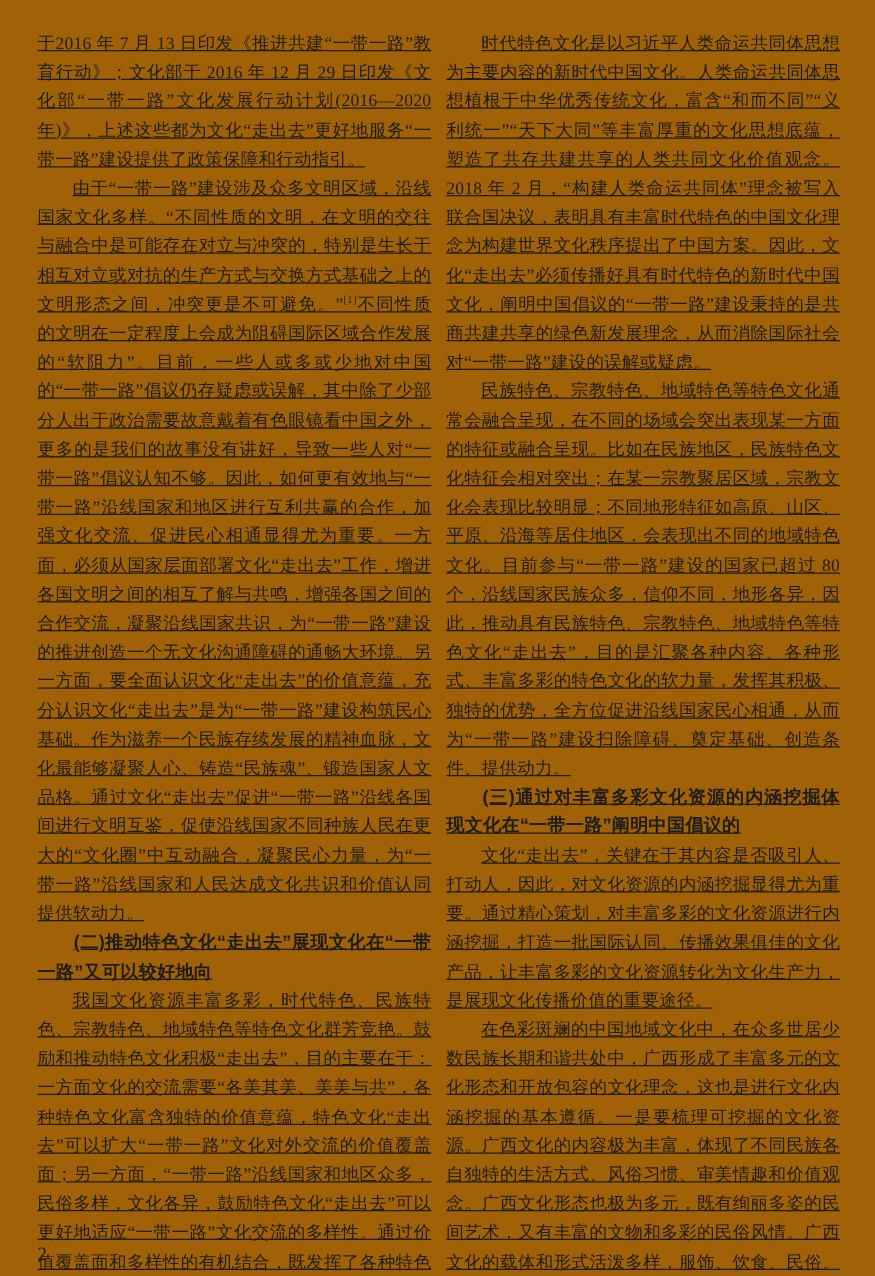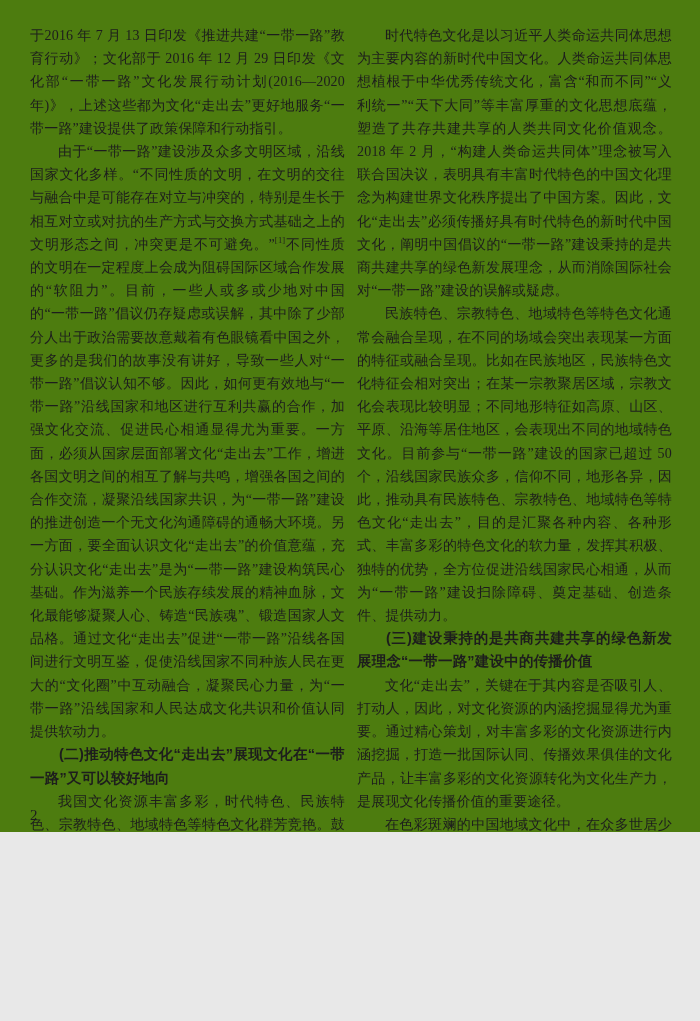--- a/index.html
+++ b/index.html
@@ -3,26 +3,27 @@
 <meta charset="utf-8">
 <style>
   html, body {
     margin: 0;
     padding: 0;
     background: #e8e8e8;
   }
   .page {
     position: relative;
     width: 700px;
-    height: 832px;
+    height: 1021px;
     margin: 0 auto;
-    background: #4d7c0f;
+    background: #a16207;
     color: #1d1d1d;
     overflow: hidden;
     font-family: "Liberation Serif", "DejaVu Serif", serif;
+    text-decoration: underline;
   }
   .columns {
     display: flex;
     gap: 12px;
     padding: 24px 28px 0 30px;
   }
   .col {
     width: 315px;
     font-size: 14px;
     line-height: 23.2px;
@@ -62,20 +63,20 @@
 <div class="page">
   <div class="columns">
     <div class="col">
         <p class="para no-indent">于2016 年 7 月 13 日印发《推进共建“一带一路”教育行动》；文化部于 2016 年 12 月 29 日印发《文化部“一带一路”文化发展行动计划(2016—2020年)》，上述这些都为文化“走出去”更好地服务“一带一路”建设提供了政策保障和行动指引。</p>
         <p class="para">由于“一带一路”建设涉及众多文明区域，沿线国家文化多样。“不同性质的文明，在文明的交往与融合中是可能存在对立与冲突的，特别是生长于相互对立或对抗的生产方式与交换方式基础之上的文明形态之间，冲突更是不可避免。”<sup class="cite">[1]</sup>不同性质的文明在一定程度上会成为阻碍国际区域合作发展的“软阻力”。目前，一些人或多或少地对中国的“一带一路”倡议仍存疑虑或误解，其中除了少部分人出于政治需要故意戴着有色眼镜看中国之外，更多的是我们的故事没有讲好，导致一些人对“一带一路”倡议认知不够。因此，如何更有效地与“一带一路”沿线国家和地区进行互利共赢的合作，加强文化交流、促进民心相通显得尤为重要。一方面，必须从国家层面部署文化“走出去”工作，增进各国文明之间的相互了解与共鸣，增强各国之间的合作交流，凝聚沿线国家共识，为“一带一路”建设的推进创造一个无文化沟通障碍的通畅大环境。另一方面，要全面认识文化“走出去”的价值意蕴，充分认识文化“走出去”是为“一带一路”建设构筑民心基础。作为滋养一个民族存续发展的精神血脉，文化最能够凝聚人心、铸造“民族魂”、锻造国家人文品格。通过文化“走出去”促进“一带一路”沿线各国间进行文明互鉴，促使沿线国家不同种族人民在更大的“文化圈”中互动融合，凝聚民心力量，为“一带一路”沿线国家和人民达成文化共识和价值认同提供软动力。</p>
         <p class="heading">(二)推动特色文化“走出去”展现文化在“一带一路”又可以较好地向</p>
         <p class="para">我国文化资源丰富多彩，时代特色、民族特色、宗教特色、地域特色等特色文化群芳竞艳。鼓励和推动特色文化积极“走出去”，目的主要在于：一方面文化的交流需要“各美其美、美美与共”，各种特色文化富含独特的价值意蕴，特色文化“走出去”可以扩大“一带一路”文化对外交流的价值覆盖面；另一方面，“一带一路”沿线国家和地区众多，民俗多样，文化各异，鼓励特色文化“走出去”可以更好地适应“一带一路”文化交流的多样性。通过价值覆盖面和多样性的有机结合，既发挥了各种特色文化的独特优势，又可以较好地向“一带一路”沿线国家和地区展现丰富多彩的中华特色文化。</p>
       </div>
     <div class="col">
         <p class="para">时代特色文化是以习近平人类命运共同体思想为主要内容的新时代中国文化。人类命运共同体思想植根于中华优秀传统文化，富含“和而不同”“义利统一”“天下大同”等丰富厚重的文化思想底蕴，塑造了共存共建共享的人类共同文化价值观念。2018 年 2 月，“构建人类命运共同体”理念被写入联合国决议，表明具有丰富时代特色的中国文化理念为构建世界文化秩序提出了中国方案。因此，文化“走出去”必须传播好具有时代特色的新时代中国文化，阐明中国倡议的“一带一路”建设秉持的是共商共建共享的绿色新发展理念，从而消除国际社会对“一带一路”建设的误解或疑虑。</p>
-        <p class="para">民族特色、宗教特色、地域特色等特色文化通常会融合呈现，在不同的场域会突出表现某一方面的特征或融合呈现。比如在民族地区，民族特色文化特征会相对突出；在某一宗教聚居区域，宗教文化会表现比较明显；不同地形特征如高原、山区、平原、沿海等居住地区，会表现出不同的地域特色文化。目前参与“一带一路”建设的国家已超过 50 个，沿线国家民族众多，信仰不同，地形各异，因此，推动具有民族特色、宗教特色、地域特色等特色文化“走出去”，目的是汇聚各种内容、各种形式、丰富多彩的特色文化的软力量，发挥其积极、独特的优势，全方位促进沿线国家民心相通，从而为“一带一路”建设扫除障碍、奠定基础、创造条件、提供动力。</p>
-        <p class="heading">(三)建设秉持的是共商共建共享的绿色新发展理念“一带一路”建设中的传播价值</p>
+        <p class="para">民族特色、宗教特色、地域特色等特色文化通常会融合呈现，在不同的场域会突出表现某一方面的特征或融合呈现。比如在民族地区，民族特色文化特征会相对突出；在某一宗教聚居区域，宗教文化会表现比较明显；不同地形特征如高原、山区、平原、沿海等居住地区，会表现出不同的地域特色文化。目前参与“一带一路”建设的国家已超过 80 个，沿线国家民族众多，信仰不同，地形各异，因此，推动具有民族特色、宗教特色、地域特色等特色文化“走出去”，目的是汇聚各种内容、各种形式、丰富多彩的特色文化的软力量，发挥其积极、独特的优势，全方位促进沿线国家民心相通，从而为“一带一路”建设扫除障碍、奠定基础、创造条件、提供动力。</p>
+        <p class="heading">(三)通过对丰富多彩文化资源的内涵挖掘体现文化在“一带一路”阐明中国倡议的</p>
         <p class="para">文化“走出去”，关键在于其内容是否吸引人、打动人，因此，对文化资源的内涵挖掘显得尤为重要。通过精心策划，对丰富多彩的文化资源进行内涵挖掘，打造一批国际认同、传播效果俱佳的文化产品，让丰富多彩的文化资源转化为文化生产力，是展现文化传播价值的重要途径。</p>
         <p class="para">在色彩斑斓的中国地域文化中，在众多世居少数民族长期和谐共处中，广西形成了丰富多元的文化形态和开放包容的文化理念，这也是进行文化内涵挖掘的基本遵循。一是要梳理可挖掘的文化资源。广西文化的内容极为丰富，体现了不同民族各自独特的生活方式、风俗习惯、审美情趣和价值观念。广西文化形态也极为多元，既有绚丽多姿的民间艺术，又有丰富的文物和多彩的民俗风情。广西文化的载体和形式活泼多样，服饰、饮食、民俗、节庆、音乐、舞蹈、戏剧、制作工艺等无所不包。广西文化底蕴深厚，各个世居少数民族在民居、饮食、服饰、婚嫁、丧葬、节庆、体育竞技等方面都保留着独</p>
       </div>
   </div>
   <div class="page-number">2</div>
 </div>
 
 </body></html>

